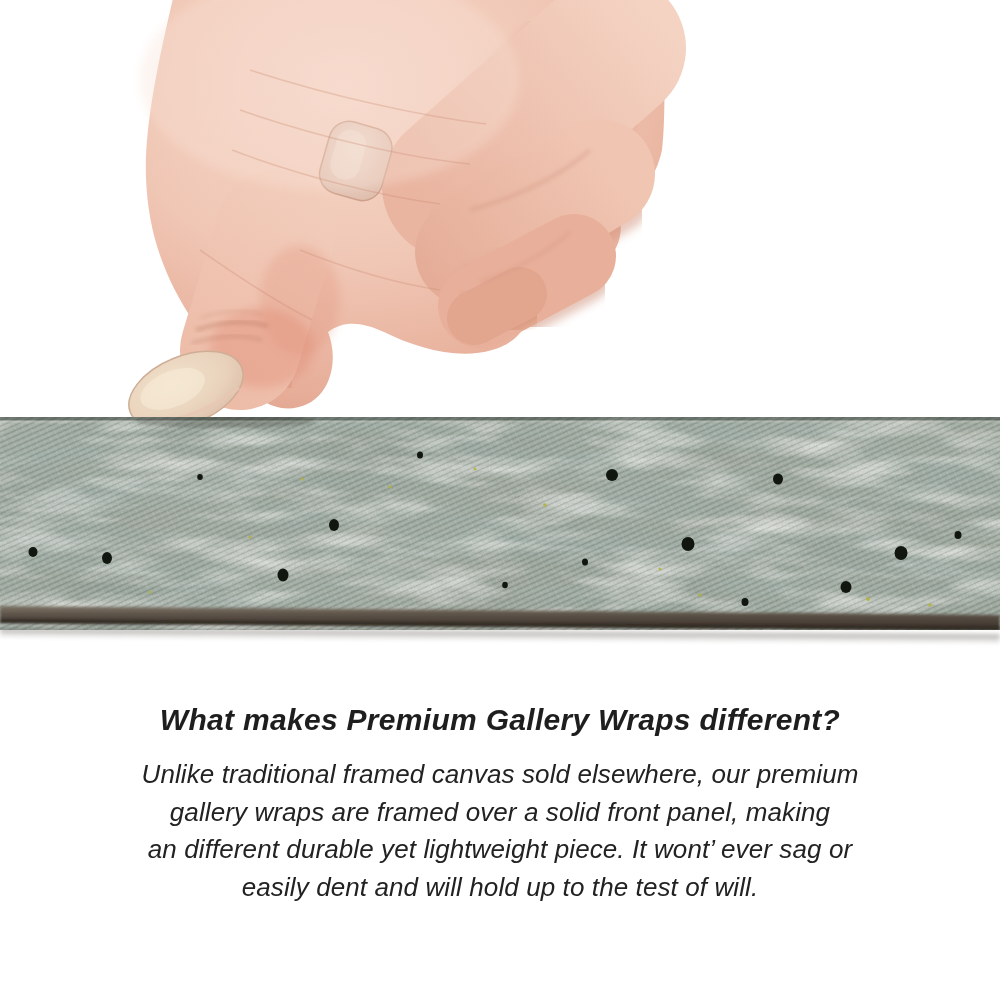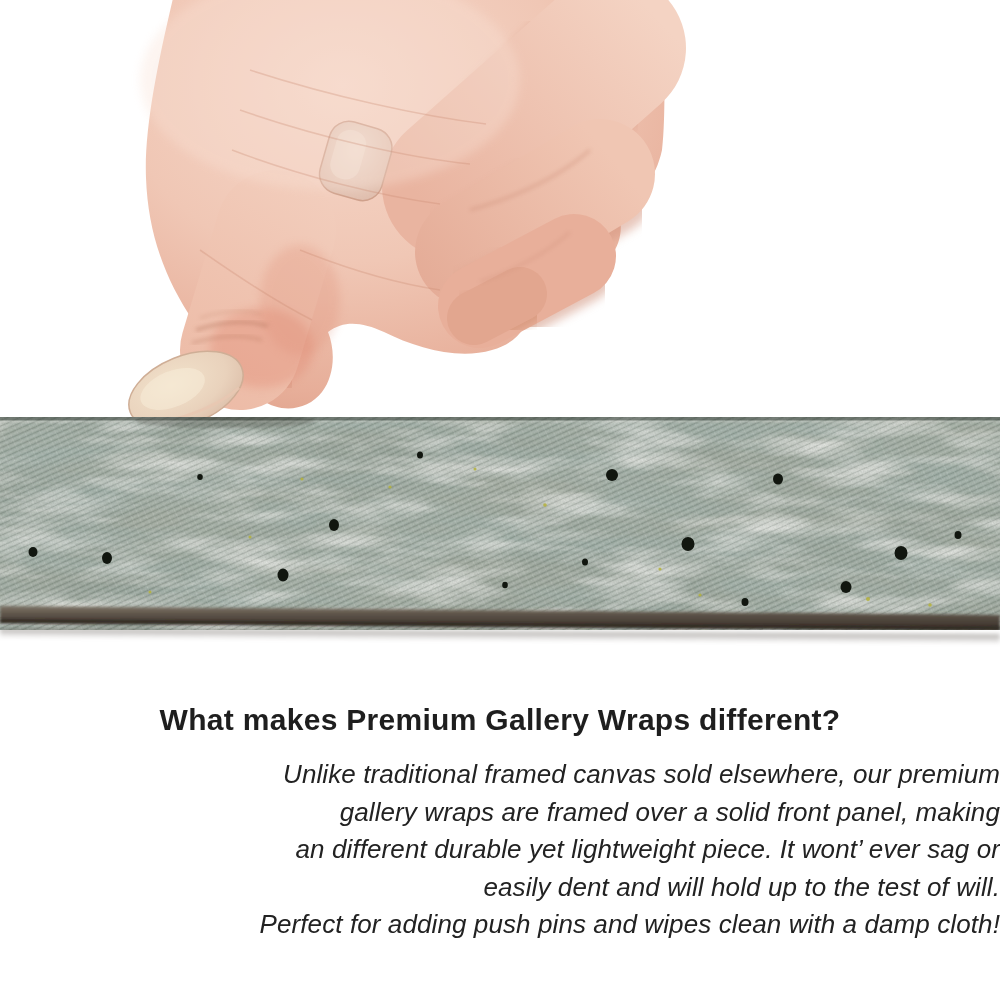--- a/index.html
+++ b/index.html
@@ -21,26 +21,26 @@
     background:linear-gradient(180deg, rgba(66,58,50,0.40), rgba(66,58,50,0));
     filter:blur(2px);
     transform:rotate(0.35deg);
     transform-origin:0 0;
   }
   .caption{
     position:absolute;top:697px;left:0;width:1000px;
     text-align:center;color:#1e1e1e;
   }
   .caption-title{
-    font-size:30px;font-weight:700;
+    font-size:30px;font-style:italic;font-weight:700;
     letter-spacing:0.3px;margin:0 0 13px 0;line-height:46px;
   }
   .caption-line{
     font-size:26px;font-style:italic;font-weight:400;
-    letter-spacing:0.1px;margin:0;line-height:37.5px;color:#222222;text-align:right;
+    letter-spacing:0.1px;margin:0;line-height:37.5px;color:#222222;
   }
 </style>
 </head>
 <body>
 
 <div class="stage">
 
   <svg class="hand-photo" viewBox="0 0 1000 418" preserveAspectRatio="none" aria-hidden="true">
     <defs>
       <radialGradient id="skinBase" cx="38%" cy="22%" r="95%">
@@ -229,16 +229,15 @@
   </svg>
 
   <div class="strip-shadow"></div>
 
   <div class="caption">
     <h1 class="caption-title">What makes Premium Gallery Wraps different?</h1>
     <p class="caption-line">Unlike traditional framed canvas sold elsewhere, our premium</p>
     <p class="caption-line">gallery wraps are framed over a solid front panel, making</p>
     <p class="caption-line">an different durable yet lightweight piece. It wont’ ever sag or</p>
     <p class="caption-line">easily dent and will hold up to the test of will.</p>
-    <p class="caption-line">Perfect for adding push pins and wipes clean with a damp cloth!</p>
   </div>
 
 </div>
 
 </body></html>

